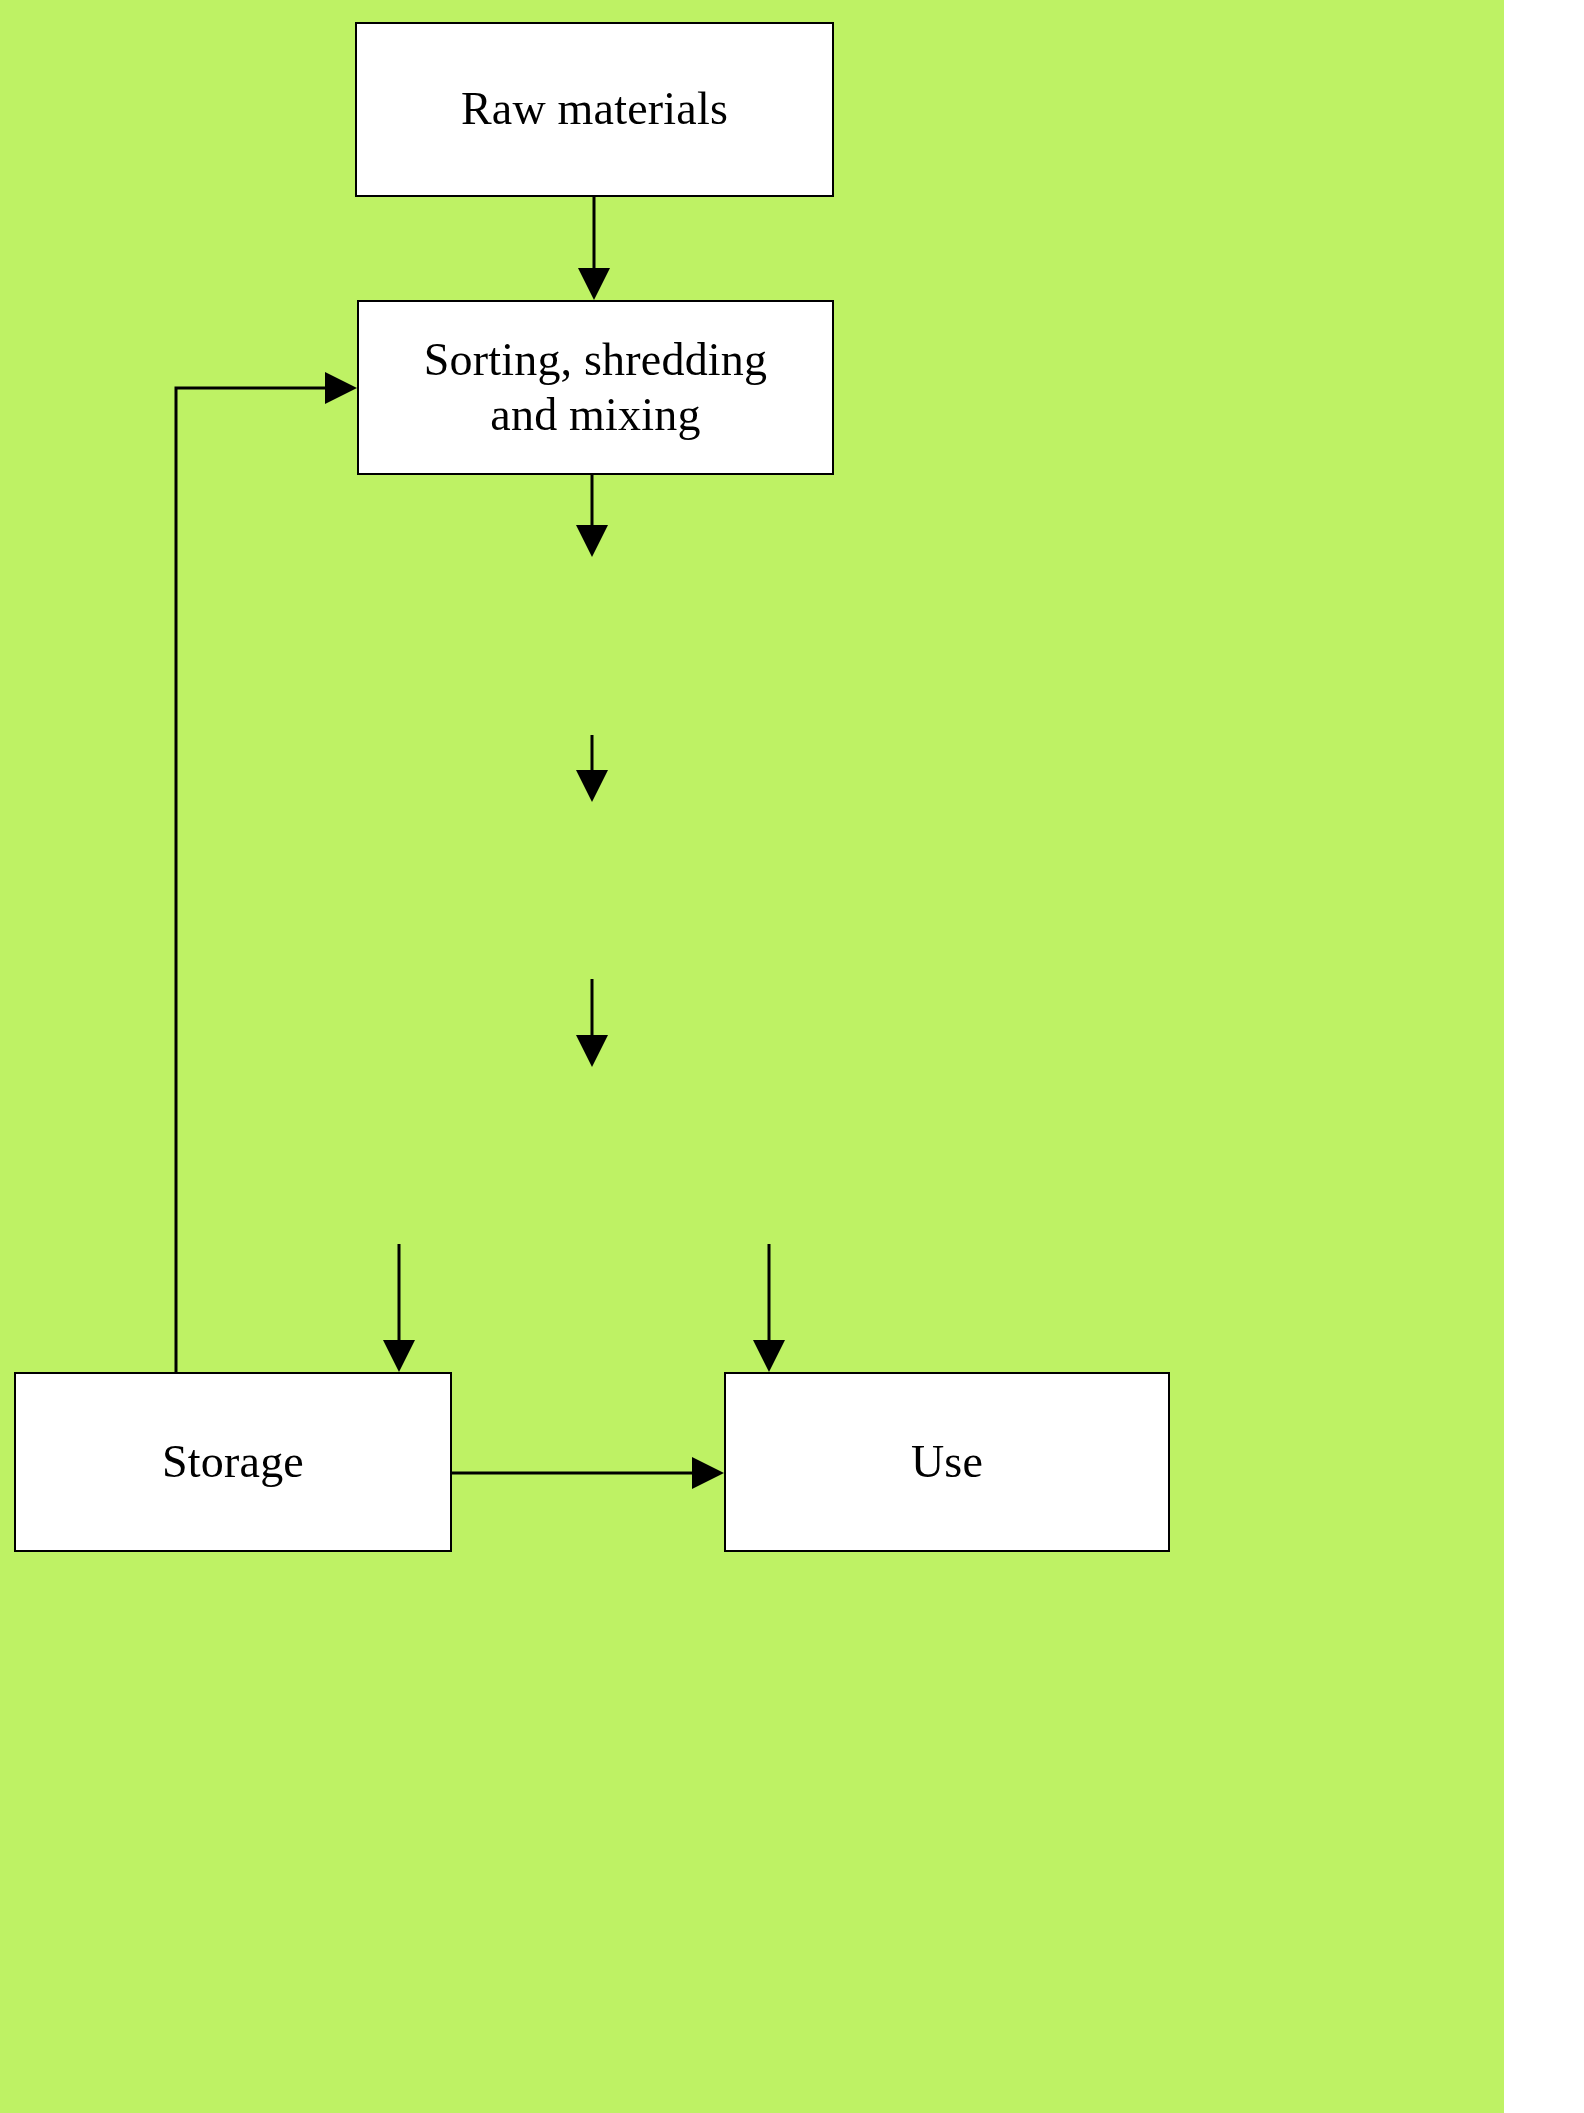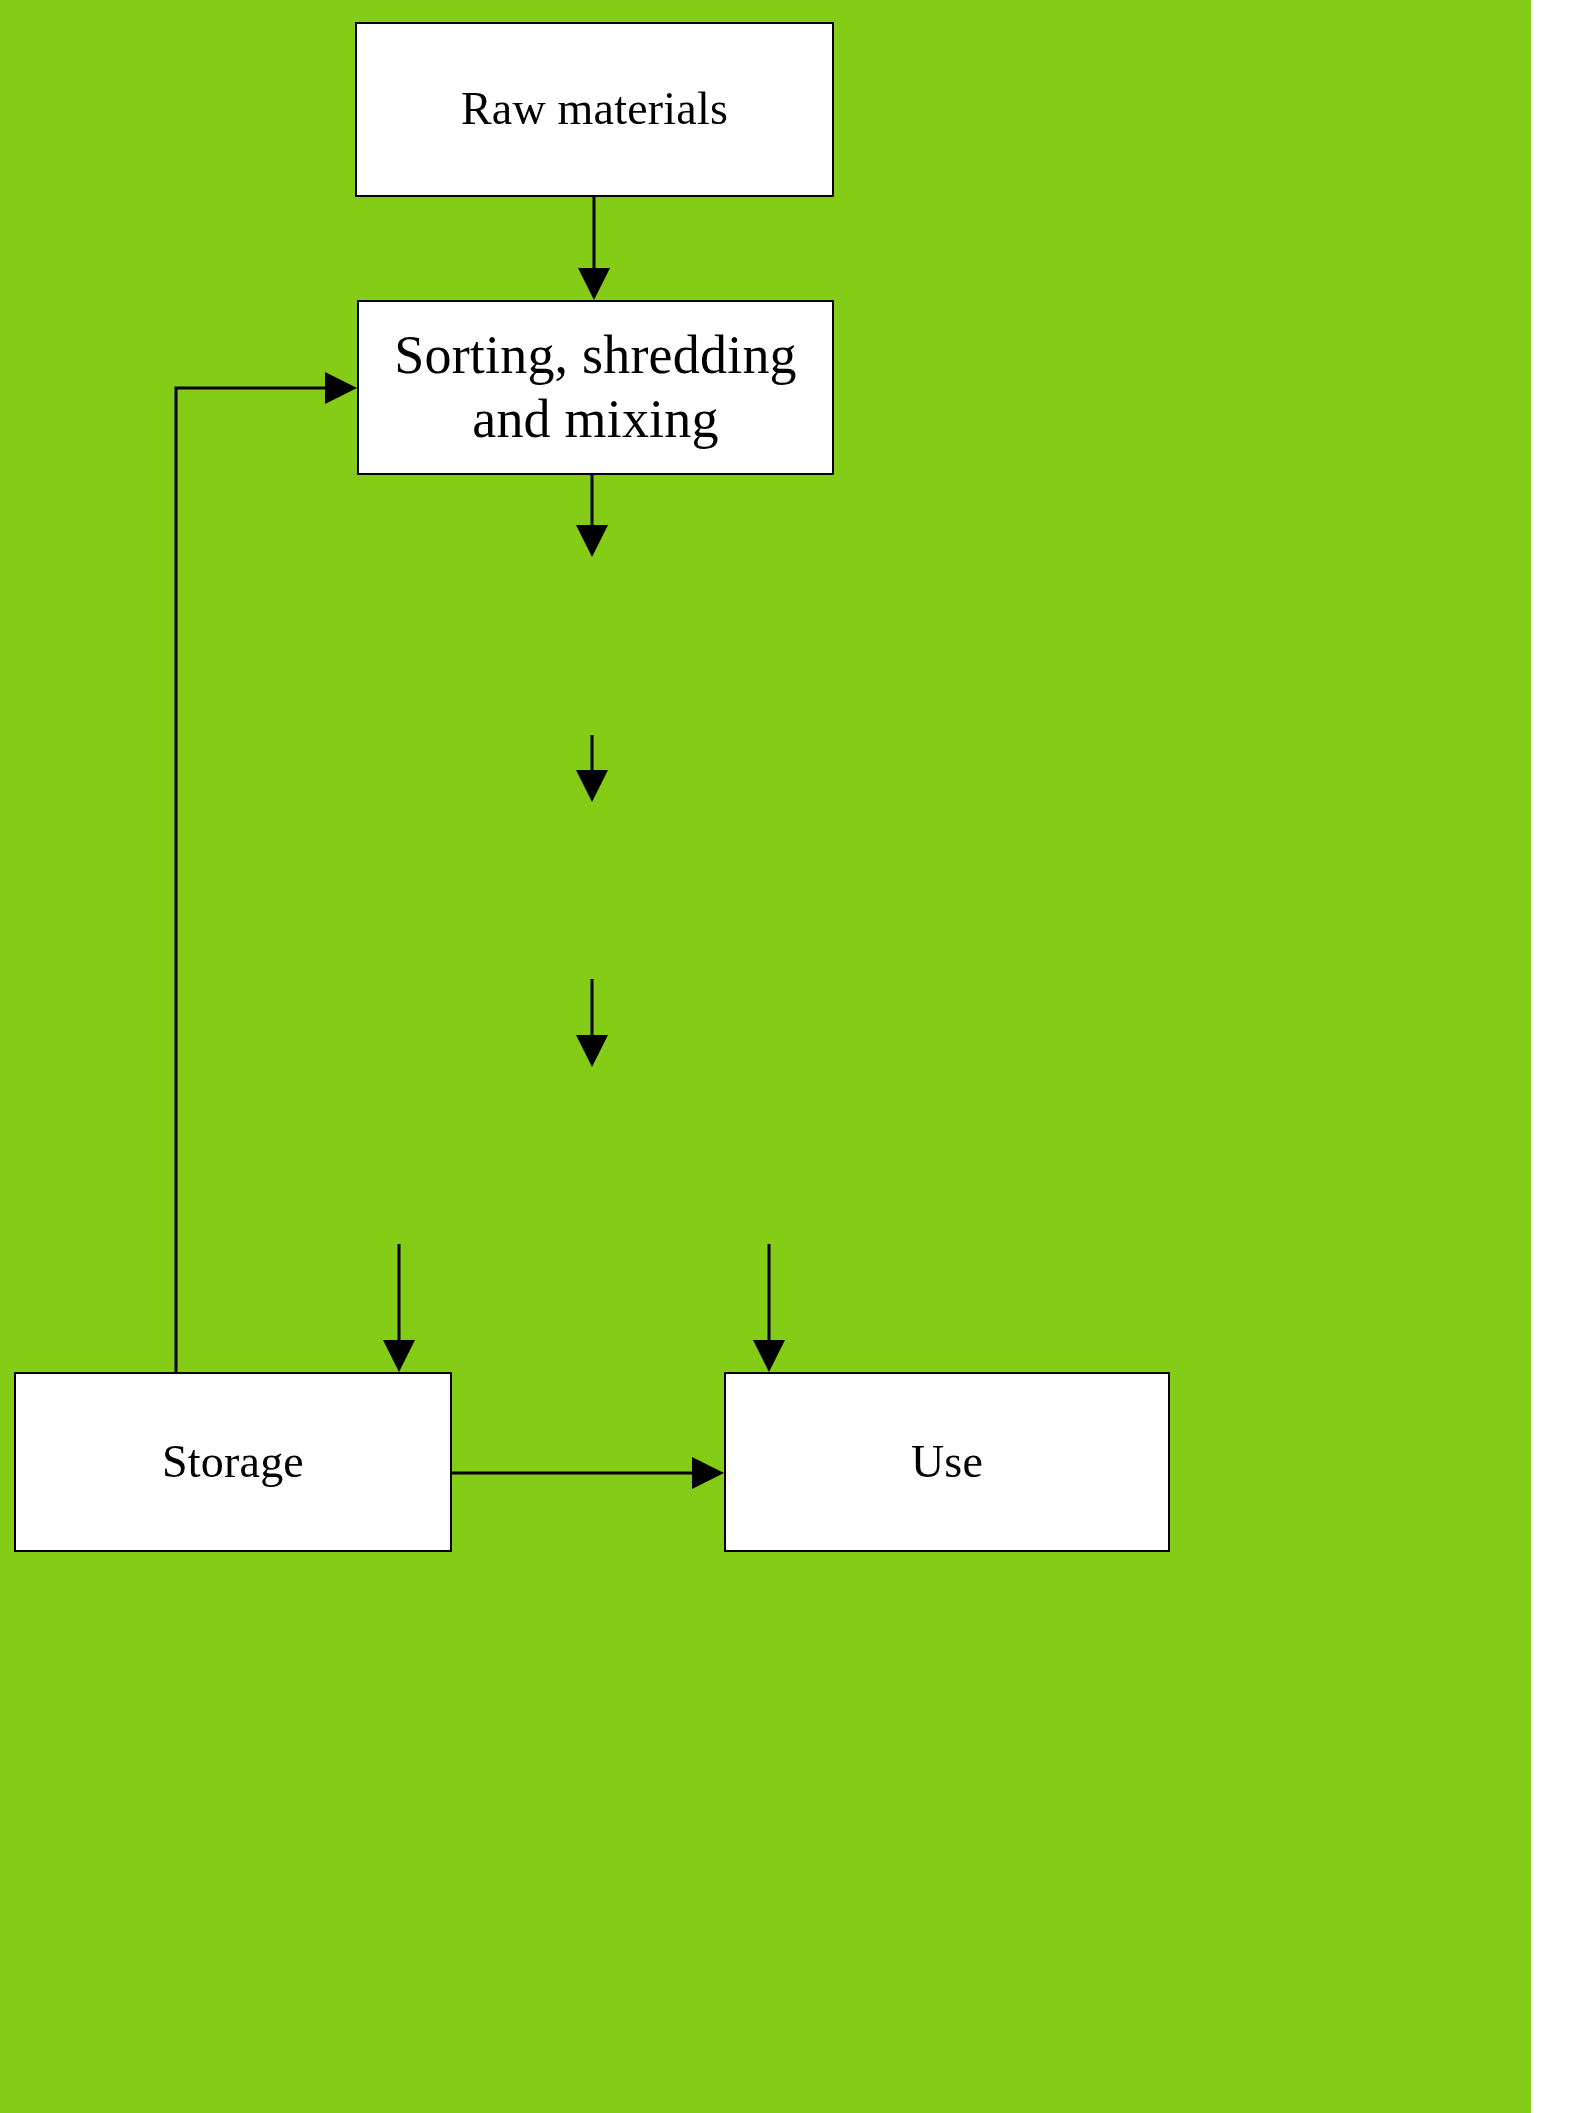--- a/index.html
+++ b/index.html
@@ -2,23 +2,22 @@
 <html><head>
 <meta charset="utf-8">
 <title>Composting Process Flow Diagram</title>
 <style>
   html,body{margin:0;padding:0;background:#ffffff;}
   body{font-family:"Liberation Serif","DejaVu Serif",serif;}
   #canvas{
     position:relative;
     width:1504px;
     height:2113px;
-    background:#84cc16;
+    background:#bef264;
     overflow:hidden;
-    padding-left:27px;
   }
   .node{
     position:absolute;
     box-sizing:border-box;
     border:2px solid #000000;
     background:#ffffff;
     display:flex;
     align-items:center;
     justify-content:center;
     text-align:center;
@@ -29,21 +28,21 @@
     display:block;
     line-height:1.18;
     font-size:46px;
     letter-spacing:0.2px;
     white-space:pre-line;
   }
   
   #node-raw-materials{left:355px;top:22px;width:479px;height:175px;}
   #node-raw-materials .label{font-size:46px;}
   #node-sorting{left:357px;top:300px;width:477px;height:175px;}
-  #node-sorting .label{font-size:54px;}
+  #node-sorting .label{font-size:46px;}
   #node-active-composting{left:360px;top:557px;width:472px;height:178px;}
   #node-curing{left:365px;top:802px;width:469px;height:177px;}
   #node-screening{left:372px;top:1067px;width:461px;height:177px;}
   #node-storage{left:14px;top:1372px;width:438px;height:180px;}
   #node-use{left:724px;top:1372px;width:446px;height:180px;}
 
   svg#edges{
     position:absolute;
     left:0;top:0;
     width:1584px;height:2113px;

